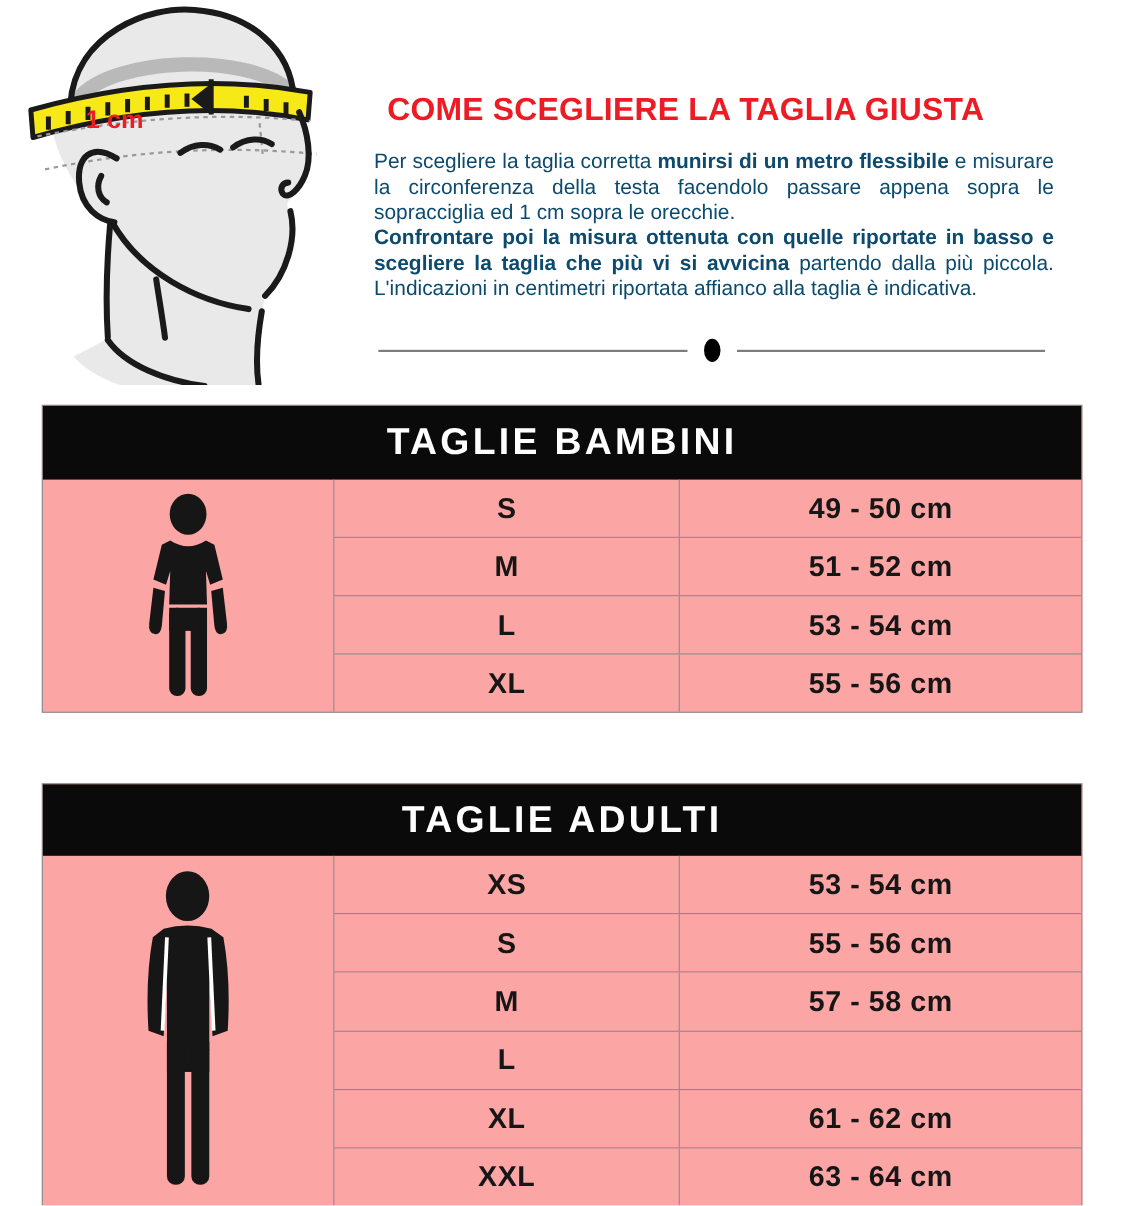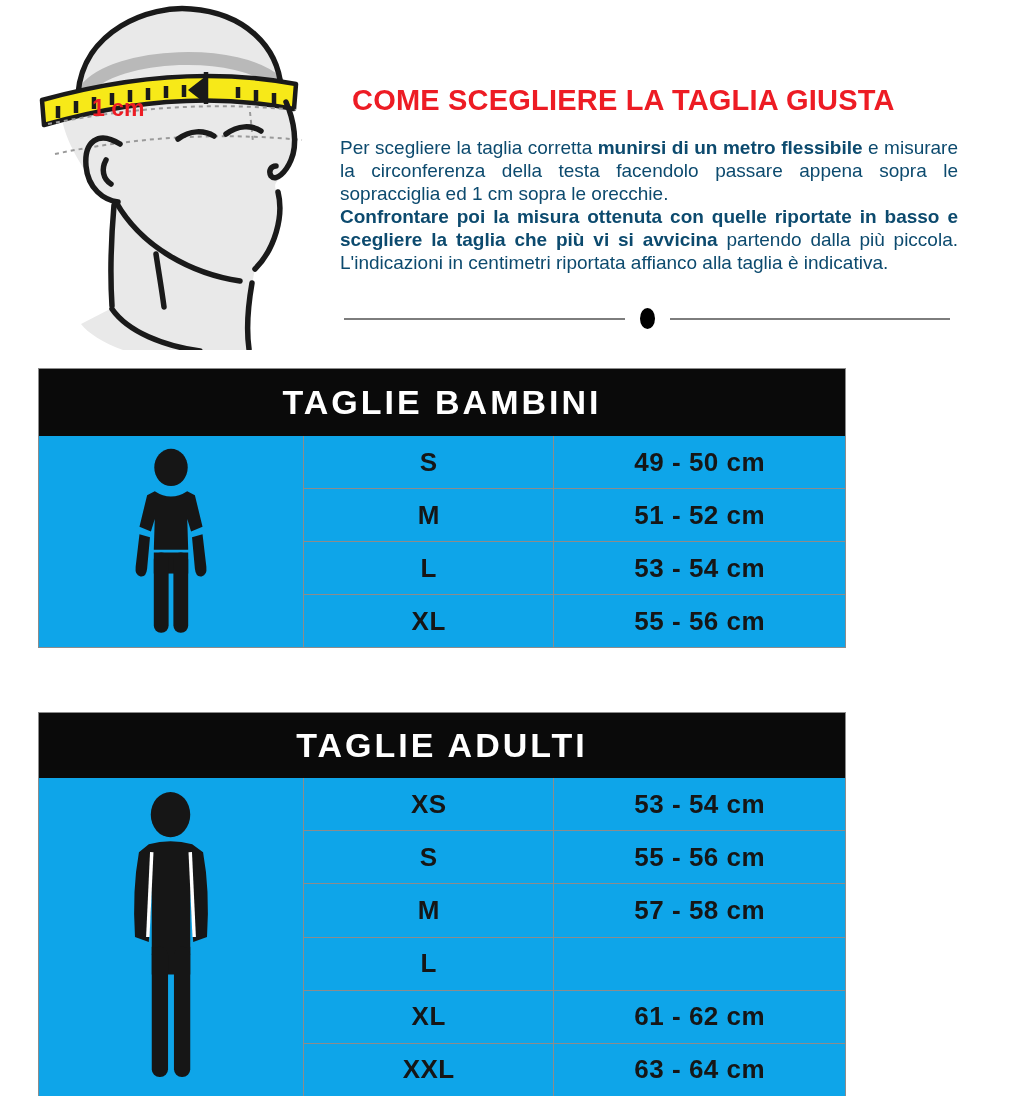--- a/index.html
+++ b/index.html
@@ -6,21 +6,21 @@
   .page{
     position:relative;
     width:1024px;height:1096px;
     background:#fff;
     font-family:"Liberation Sans", sans-serif;
     color:#1d1d1b;
     overflow:hidden;
   }
   
   .figure{
-    position:absolute;left:28px;top:2px;width:316px;height:348px;
+    position:absolute;left:14px;top:2px;width:316px;height:348px;
   }
   .figure svg{display:block;width:100%;height:100%;}
   .intro{
     position:absolute;left:340px;top:84px;width:618px;
   }
   .intro h1{
     margin:0 0 20px 12px;
     font-size:29px;line-height:32px;
     font-weight:800;
     letter-spacing:.2px;
@@ -40,24 +40,24 @@
     width:606px;
     display:flex;align-items:center;
   }
   .divider .line{flex:1;height:2px;background:#7d7d7d;}
   .divider .dot{
     width:15px;height:21px;background:#000;border-radius:50%;
     margin:0 15px;flex:0 0 auto;
   }
   
   .size-table{
-    position:absolute;left:38px;width:808px;
+    position:absolute;left:38px;width:946px;
     border:1px solid #8c8c8c;
     box-sizing:border-box;
-    background:#0ea5e9;
+    background:#fca5a5;
   }
   .size-table .thead{
     background:#0a0a0a;color:#fff;
     display:flex;align-items:center;justify-content:center;
     font-weight:700;letter-spacing:3px;
     font-size:34px;
   }
   .size-table .tbody{display:flex;}
   .icon-cell{
     width:264px;flex:0 0 264px;

